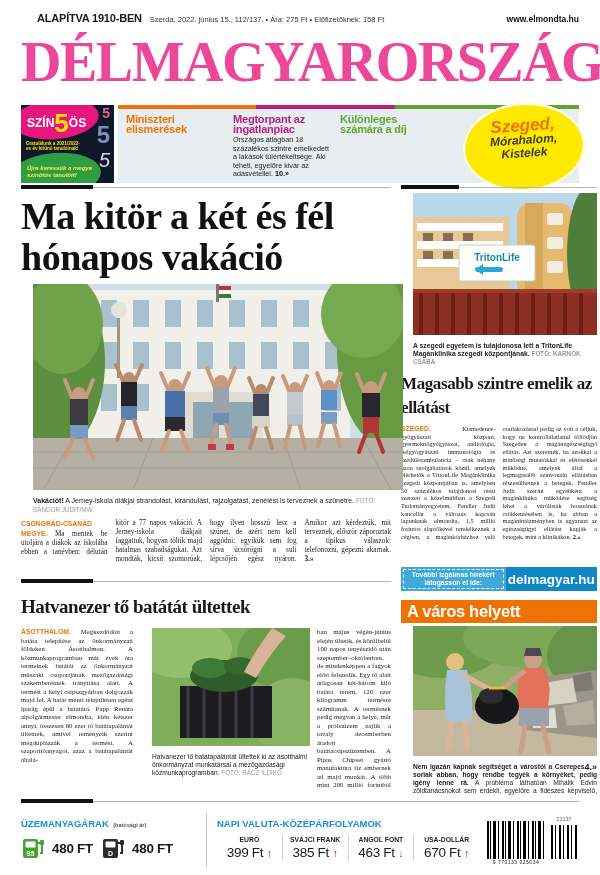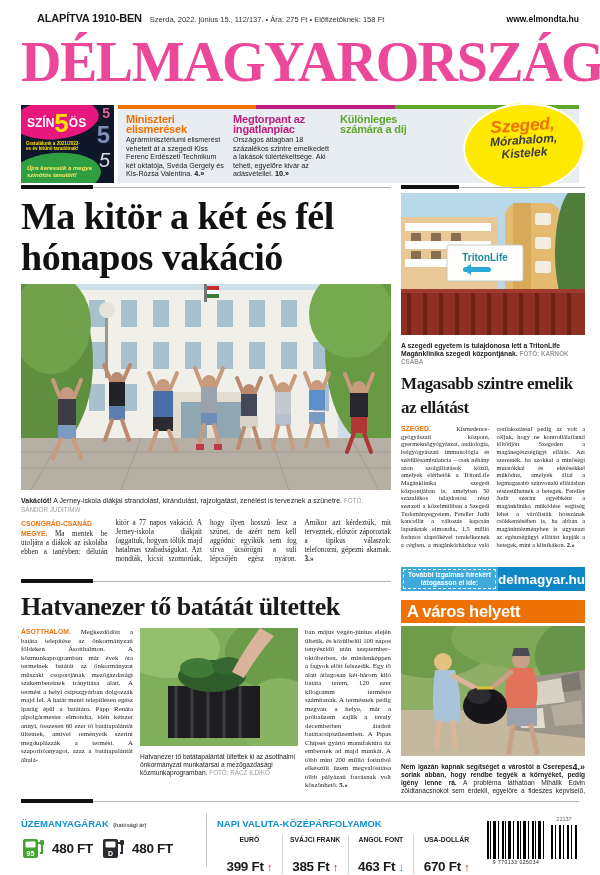--- a/index.html
+++ b/index.html
@@ -61,31 +61,31 @@
   .rule { border-top:1px solid #b4b4b4; position:relative; height:6px; margin-top:4px; }
   .rule i { position:absolute; left:0; top:-3px; width:72px; height:4px; background:#111; display:block; }
 
   
   .main { display:flex; padding:0 21px; height:612px; overflow:hidden; }
   .col-left { width:370px; flex:none; margin-right:10px; }
   .col-right { flex:1; }
 
   .lead-headline { font-family:"Liberation Serif", serif; font-weight:bold; font-size:38px;
                    line-height:41px; letter-spacing:-0.5px; color:#111; margin:3px 0 6px; }
-  figure { position:relative; }
+  figure { position:relative;margin-left:12px; }
   .caption { font-size:7px; line-height:8.5px; color:#222; margin-top:3px; }
   .caption b { font-weight:bold; }
   .credit { color:#9a9a9a; font-size:6.3px; text-transform:uppercase; }
 
   .body-text { font-family:"Liberation Serif", serif; font-size:7.2px; line-height:9px;
                text-align:justify; color:#1c1c1c; margin-top:5px; }
   .kicker { font-family:"Liberation Sans", sans-serif; font-weight:bold; color:#e87511; font-size:6.8px; }
   .lead-body { column-count:4; column-gap:8px; height:54px; overflow:hidden; }
 
-  .batata-headline { font-family:"Liberation Serif", serif; font-weight:bold; font-size:26px;
+  .batata-headline { font-family:"Liberation Serif", serif; font-weight:bold; font-size:19px;
                      line-height:32px; letter-spacing:-0.5px; margin:4px 0 5px; }
   .batata-row { display:flex; }
   .batata-col1 { width:112px; flex:none; margin-right:7px; height:160px; overflow:hidden; }
   .batata-fig { width:158px; flex:none; margin-right:7px; }
   .batata-col2 { flex:1; height:160px; overflow:hidden; }
   .batata-row .body-text { font-size:6.8px; line-height:8.5px; margin-top:0; }
   .batata-caption { font-size:6.6px; line-height:8px; margin-top:3px; color:#222; }
 
   
   .clinic-caption { font-size:6.8px; line-height:8px; font-weight:bold; color:#222; margin-top:3px; }
@@ -113,21 +113,21 @@
   .f-note { color:#555; font-size:5.5px; font-weight:bold; }
   .fuel-row { display:flex; align-items:center; margin-top:6px; gap:8px; }
   .fuel-item { display:flex; align-items:center; gap:5px; }
   .fuel-price { font-weight:bold; font-size:13.5px; letter-spacing:-0.3px; }
   .vsep { width:1px; background:#c9c9c9; margin:0 10px; }
   .fx { flex:1; }
   .fx-row { display:flex; margin-top:4px; }
   .fx-item { flex:1; text-align:center; border-left:1px solid #d2d2d2; padding-top:1px; }
   .fx-item:first-child { border-left:none; }
   .fx-name { font-size:6.8px; font-weight:bold; color:#222; }
-  .fx-value { font-size:13.5px; font-weight:bold; letter-spacing:-0.3px; margin-top:16px; }
+  .fx-value { font-size:13.5px; font-weight:normal; letter-spacing:-0.3px; margin-top:2px; }
   .arr-up { color:#e30613; font-size:11px; } .arr-down { color:#1b7fc4; font-size:11px; }
   .barcode-zone { width:92px; flex:none; margin-left:8px; position:relative; padding-top:6px; }
   .bc-main { position:absolute; left:0; top:8px; width:58px; height:38px;
     background:repeating-linear-gradient(90deg,#000 0 2px,#fff 2px 3px,#000 3px 4px,#fff 4px 6px,#000 6px 9px,#fff 9px 11px,#000 11px 12px,#fff 12px 15px); }
   .bc-addon { position:absolute; left:64px; top:12px; width:26px; height:34px;
     background:repeating-linear-gradient(90deg,#000 0 2px,#fff 2px 4px,#000 4px 5px,#fff 5px 8px); }
   .bc-digits { position:absolute; left:0; top:46px; width:58px; font-size:5px; text-align:center; letter-spacing:0.5px; }
   .bc-issue { position:absolute; left:64px; top:3px; width:26px; font-size:5.5px; color:#666; text-align:center; }
 </style>
 </head>
@@ -159,21 +159,20 @@
     </div>
     <div class="teasers">
       <div class="teaser-bars">
         <span class="bar orange"></span>
         <span class="bar magenta"></span>
         <span class="bar green"></span>
       </div>
       <div class="teaser-cols">
         <div class="teaser">
           <h4 class="c-orange">Miniszteri elismerések</h4>
-          <p><span>Agrárminisztériumi elismerést vehetett át a szegedi Kiss Ferenc Erdészeti Technikum két oktatója, Svéda Gergely és Kis-Rózsa Valentina. </span><span class="pg">4.»</span></p>
         </div>
         <div class="teaser">
           <h4 class="c-magenta">Megtorpant az ingatlanpiac</h4>
           <p><span>Országos átlagban 18 százalékos szintre emelkedett a lakások túlértékeltsége. Aki teheti, egyelőre kivár az adásvétellel. </span><span class="pg">10.»</span></p>
         </div>
         <div class="teaser">
           <h4 class="c-green">Különleges számára a díj</h4>
         </div>
       </div>
       <div class="badge">

